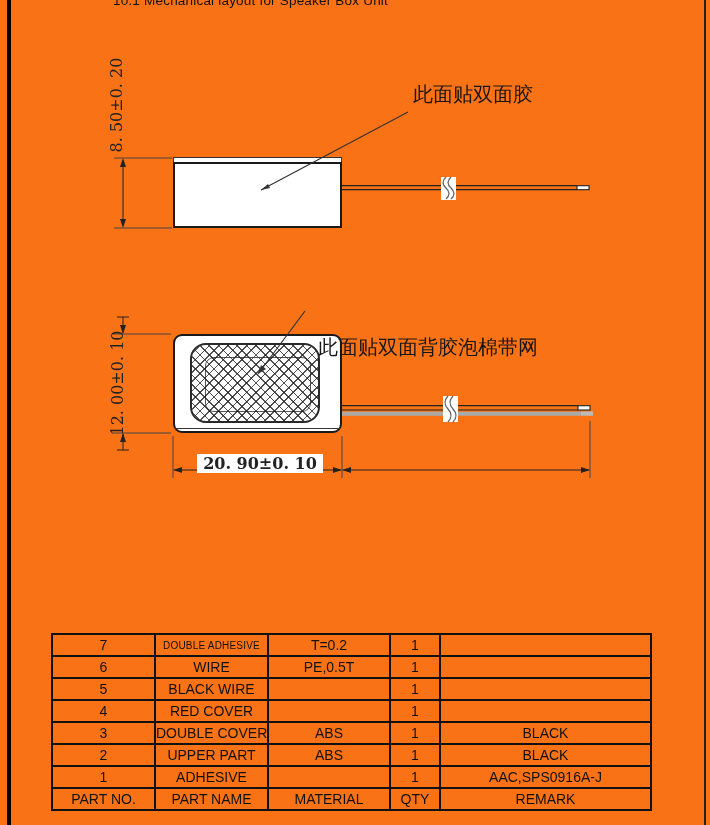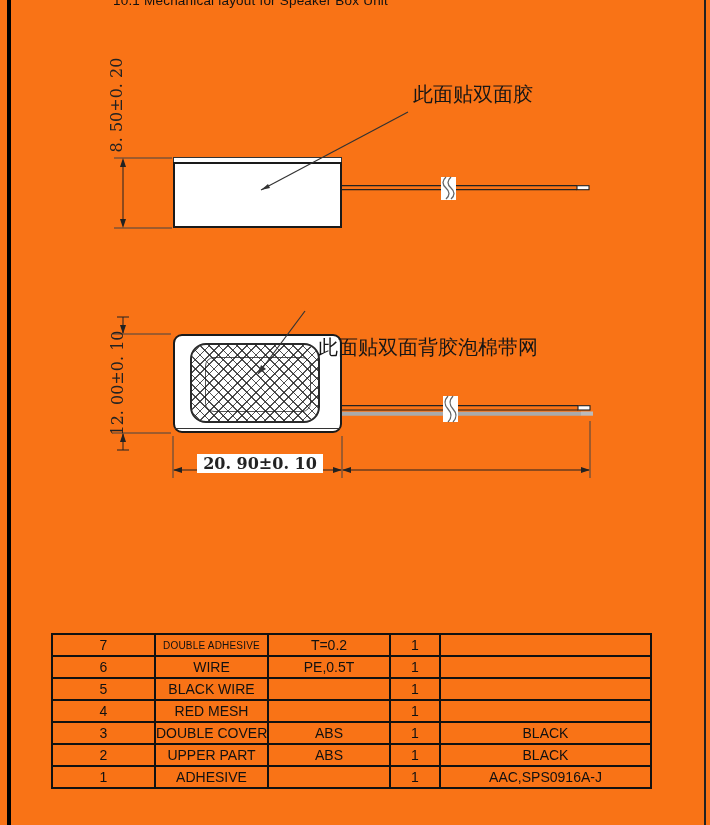--- a/index.html
+++ b/index.html
@@ -143,21 +143,21 @@
       </tr>
       <tr>
         <td>5</td>
         <td>BLACK WIRE</td>
         <td></td>
         <td>1</td>
         <td></td>
       </tr>
       <tr>
         <td>4</td>
-        <td>RED MESH</td>
+        <td>RED COVER</td>
         <td></td>
         <td>1</td>
         <td></td>
       </tr>
       <tr>
         <td>3</td>
         <td>DOUBLE COVER</td>
         <td>ABS</td>
         <td>1</td>
         <td>BLACK</td>
@@ -169,16 +169,23 @@
         <td>1</td>
         <td>BLACK</td>
       </tr>
       <tr>
         <td>1</td>
         <td>ADHESIVE</td>
         <td></td>
         <td>1</td>
         <td>AAC,SPS0916A-J</td>
       </tr>
+      <tr>
+        <td>PART NO.</td>
+        <td>PART NAME</td>
+        <td>MATERIAL</td>
+        <td>QTY</td>
+        <td>REMARK</td>
+      </tr>
     </tbody>
   </table>
 
 </div>
 
 </body></html>

